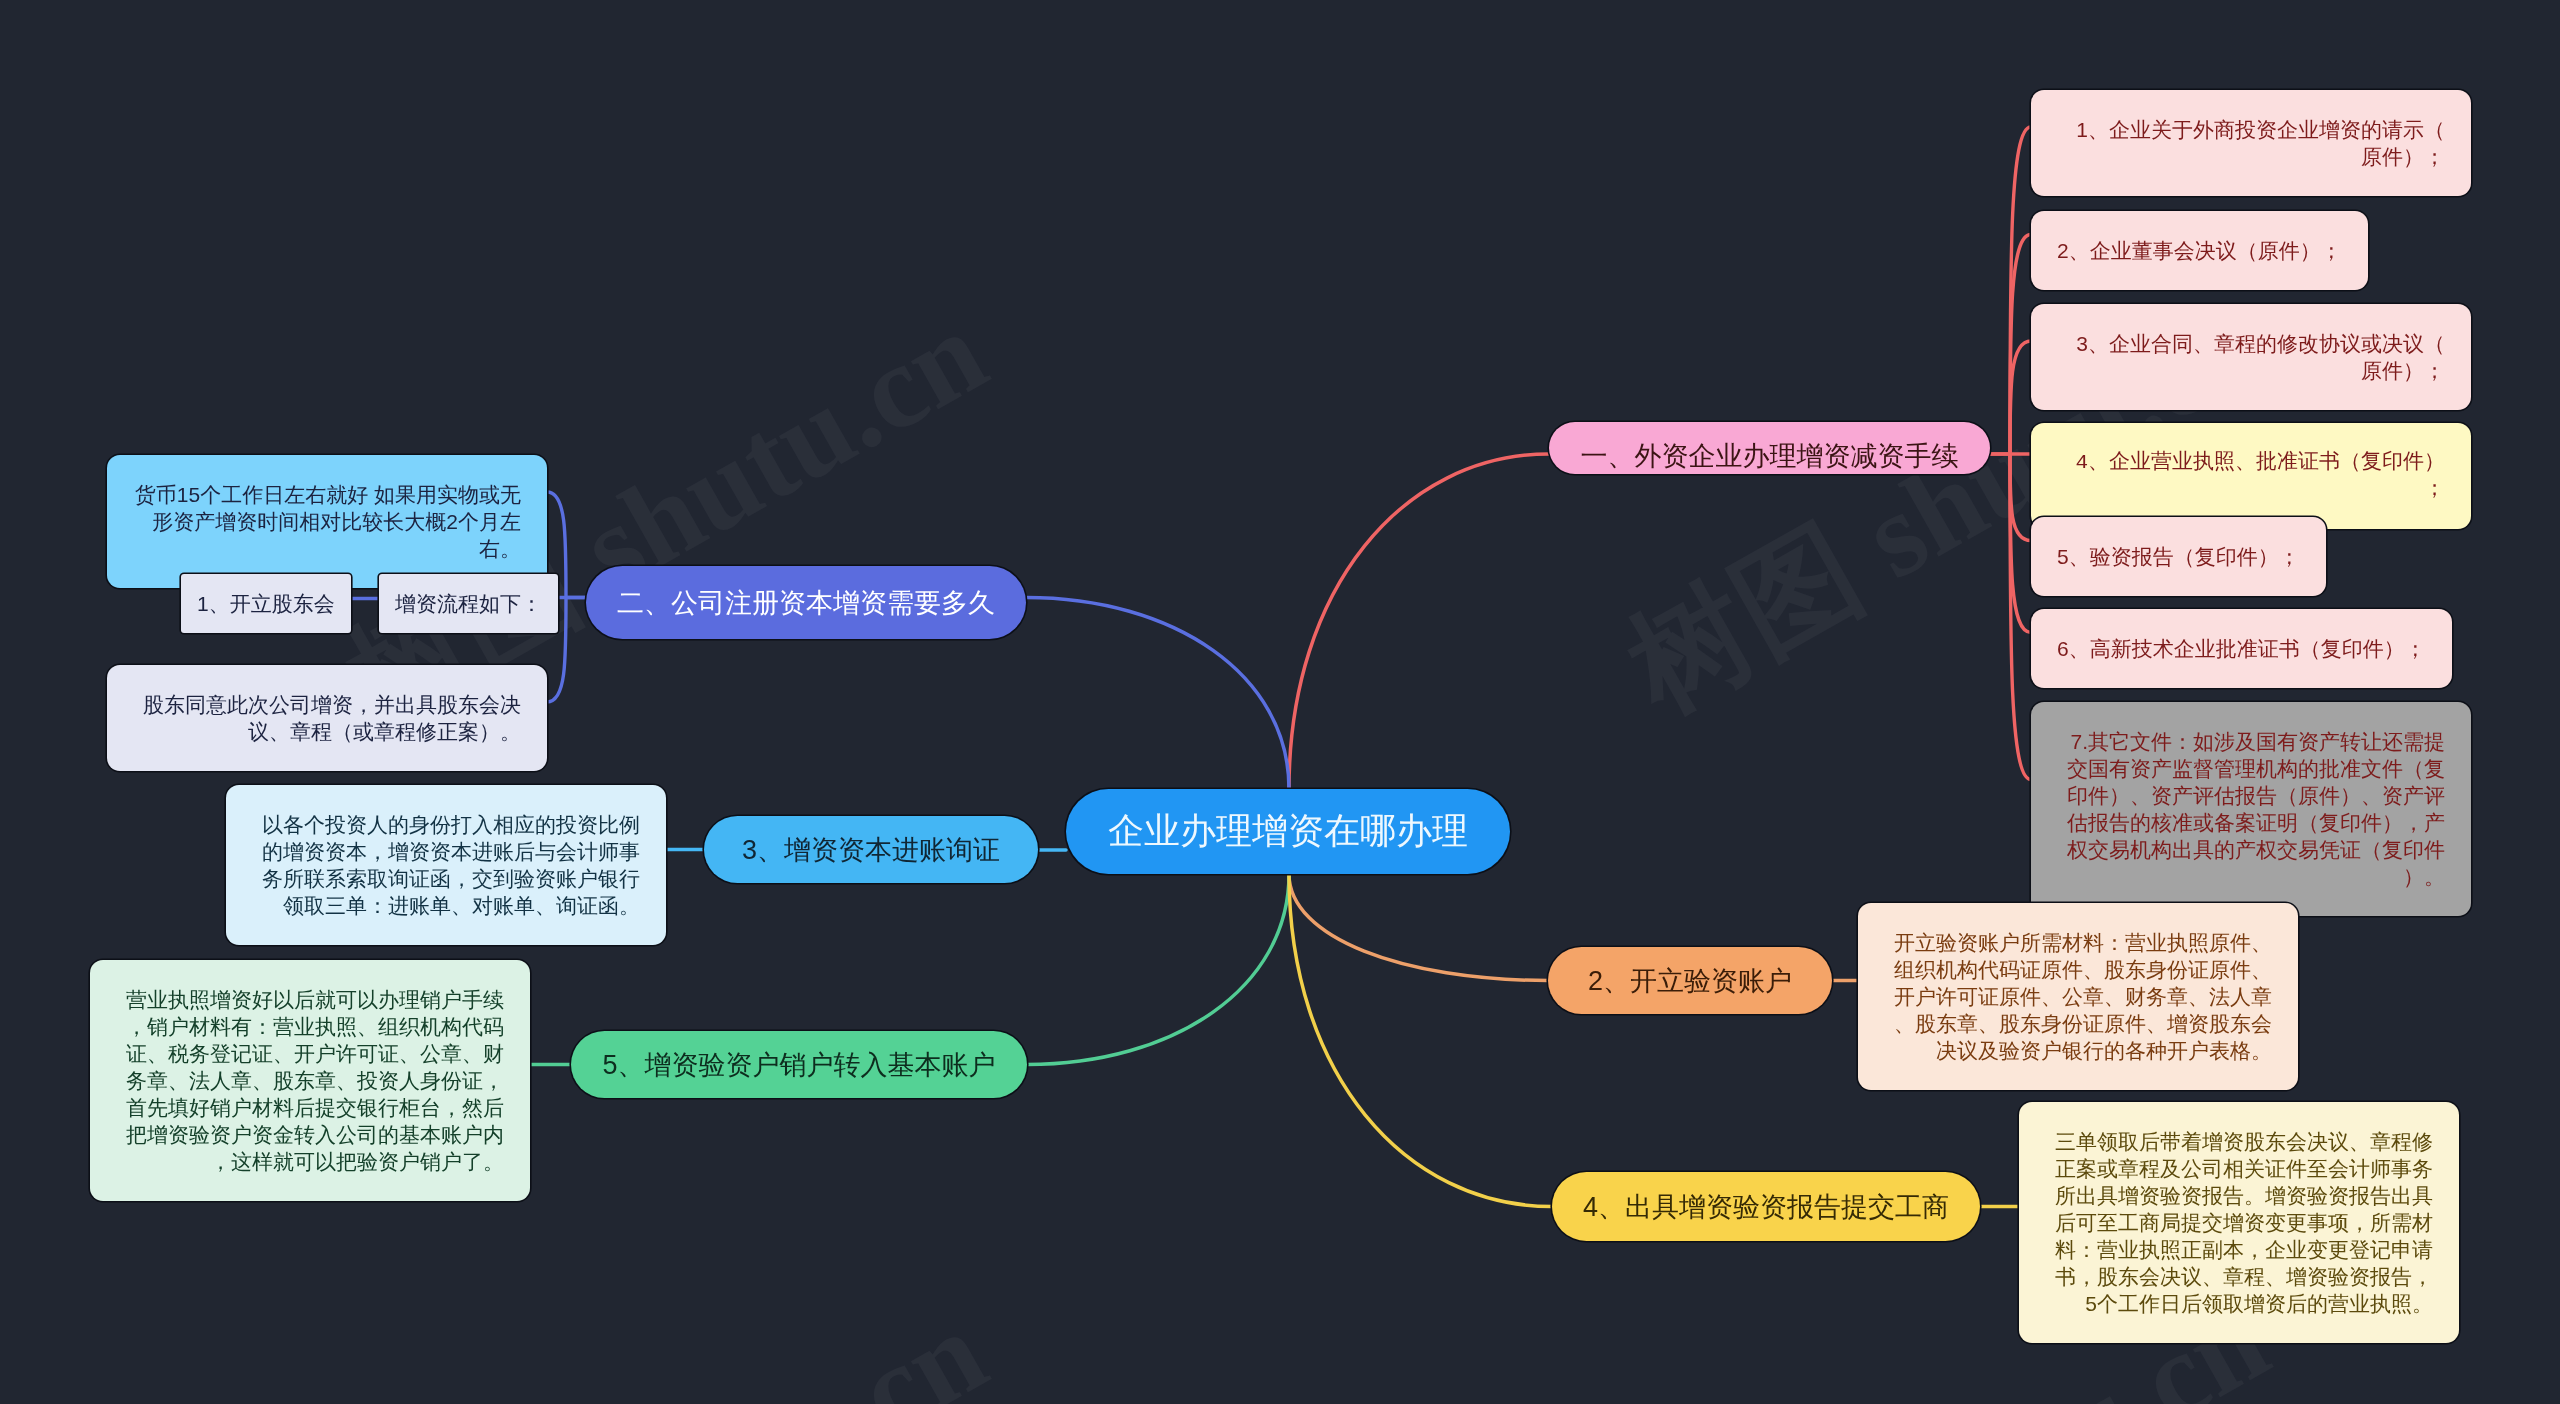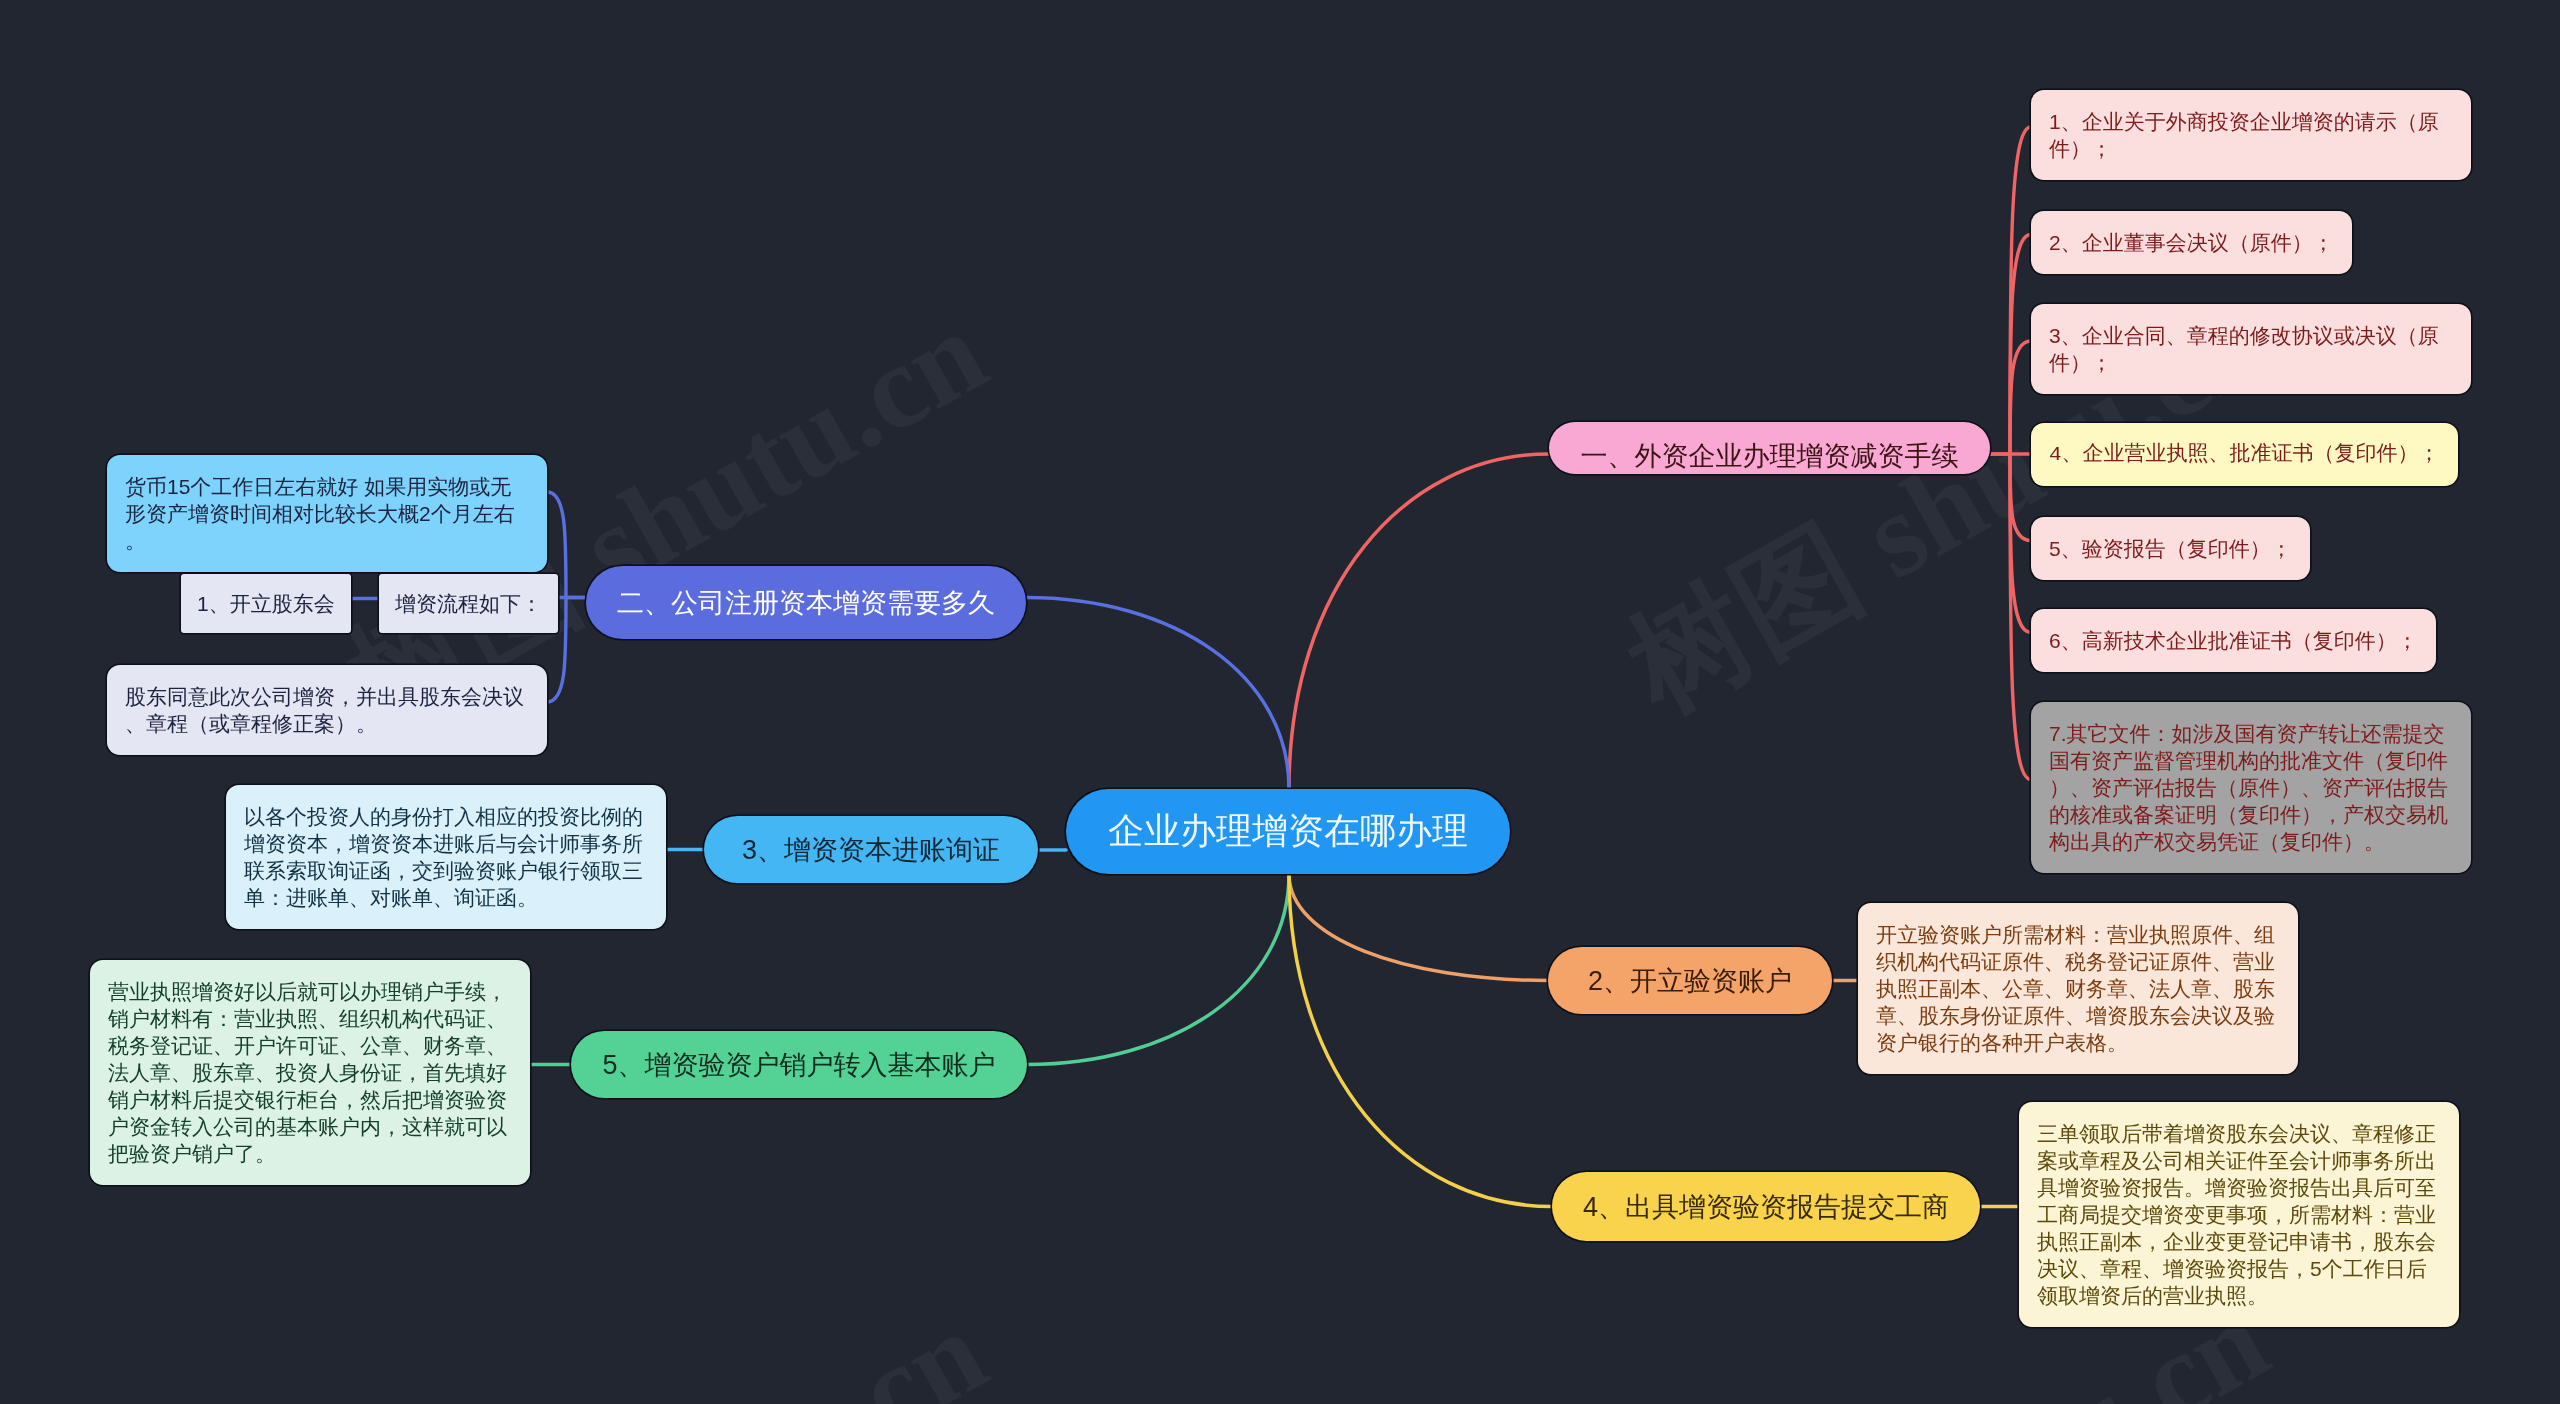--- a/index.html
+++ b/index.html
@@ -14,23 +14,23 @@
   #canvas{position:absolute;left:0;top:0;width:2560px;height:1404px;}
   #wm,#links{position:absolute;left:0;top:0;width:2560px;height:1404px;}
   #wm text{font-family:"Liberation Serif",serif;font-weight:700;font-size:120px;
            fill:#ffffff;fill-opacity:.042;}
   .node{position:absolute;box-sizing:border-box;display:flex;align-items:center;
        box-shadow:0 0 0 1.6px #0c0f17;}
   .node span{display:block;width:100%;}
   .root{border-radius:50px;background:#2196f3;color:#eef8fe;font-size:36px;
         text-align:center;white-space:nowrap;}
   .lv1{border-radius:40px;font-size:27px;text-align:center;white-space:nowrap;}
-  .lv2{border-radius:13px;font-size:21px;line-height:27px;padding:18px;
+  .lv2{border-radius:13px;font-size:21px;line-height:27px;padding:26px;
        width:max-content;max-width:440px;box-sizing:border-box;
-       word-break:break-all;line-break:anywhere;}
+       word-break:break-all;line-break:anywhere;text-align:right;}
   .lv2s{border-radius:3px;font-size:21px;line-height:27px;padding:16px;
         width:max-content;white-space:nowrap;box-sizing:border-box;}
 </style>
 </head>
 <body>
 
 <div id="canvas">
 
   <svg id="wm" viewBox="0 0 2560 1404">
     <g transform="translate(378,726) rotate(-29.5)">
@@ -122,21 +122,21 @@
     <span>3、增资资本进账询证</span>
   </div>
   <div class="node lv2" style="left:226px;top:785px;background:#daf0fb;color:#123244;">
     <span>以各个投资人的身份打入相应的投资比例的增资资本，增资资本进账后与会计师事务所联系索取询证函，交到验资账户银行领取三单：进账单、对账单、询证函。</span>
   </div>
 
   <div class="node lv1" style="left:1548px;top:947px;width:284px;height:67px;background:#f4a468;color:#3a1d08;">
     <span>2、开立验资账户</span>
   </div>
   <div class="node lv2" style="left:1858px;top:903px;background:#fbe7d9;color:#7a3c10;">
-    <span>开立验资账户所需材料：营业执照原件、组织机构代码证原件、税务登记证原件、营业执照正副本、公章、财务章、法人章、股东章、股东身份证原件、增资股东会决议及验资户银行的各种开户表格。</span>
+    <span>开立验资账户所需材料：营业执照原件、组织机构代码证原件、股东身份证原件、开户许可证原件、公章、财务章、法人章、股东章、股东身份证原件、增资股东会决议及验资户银行的各种开户表格。</span>
   </div>
 
   <div class="node lv1" style="left:571px;top:1031px;width:456px;height:67px;background:#54d295;color:#0d2d1e;">
     <span>5、增资验资户销户转入基本账户</span>
   </div>
   <div class="node lv2" style="left:90px;top:960px;background:#dcf2e5;color:#14402a;">
     <span>营业执照增资好以后就可以办理销户手续，销户材料有：营业执照、组织机构代码证、税务登记证、开户许可证、公章、财务章、法人章、股东章、投资人身份证，首先填好销户材料后提交银行柜台，然后把增资验资户资金转入公司的基本账户内，这样就可以把验资户销户了。</span>
   </div>
 
   <div class="node lv1" style="left:1552px;top:1172px;width:428px;height:69px;background:#f9d34b;color:#352a05;">

